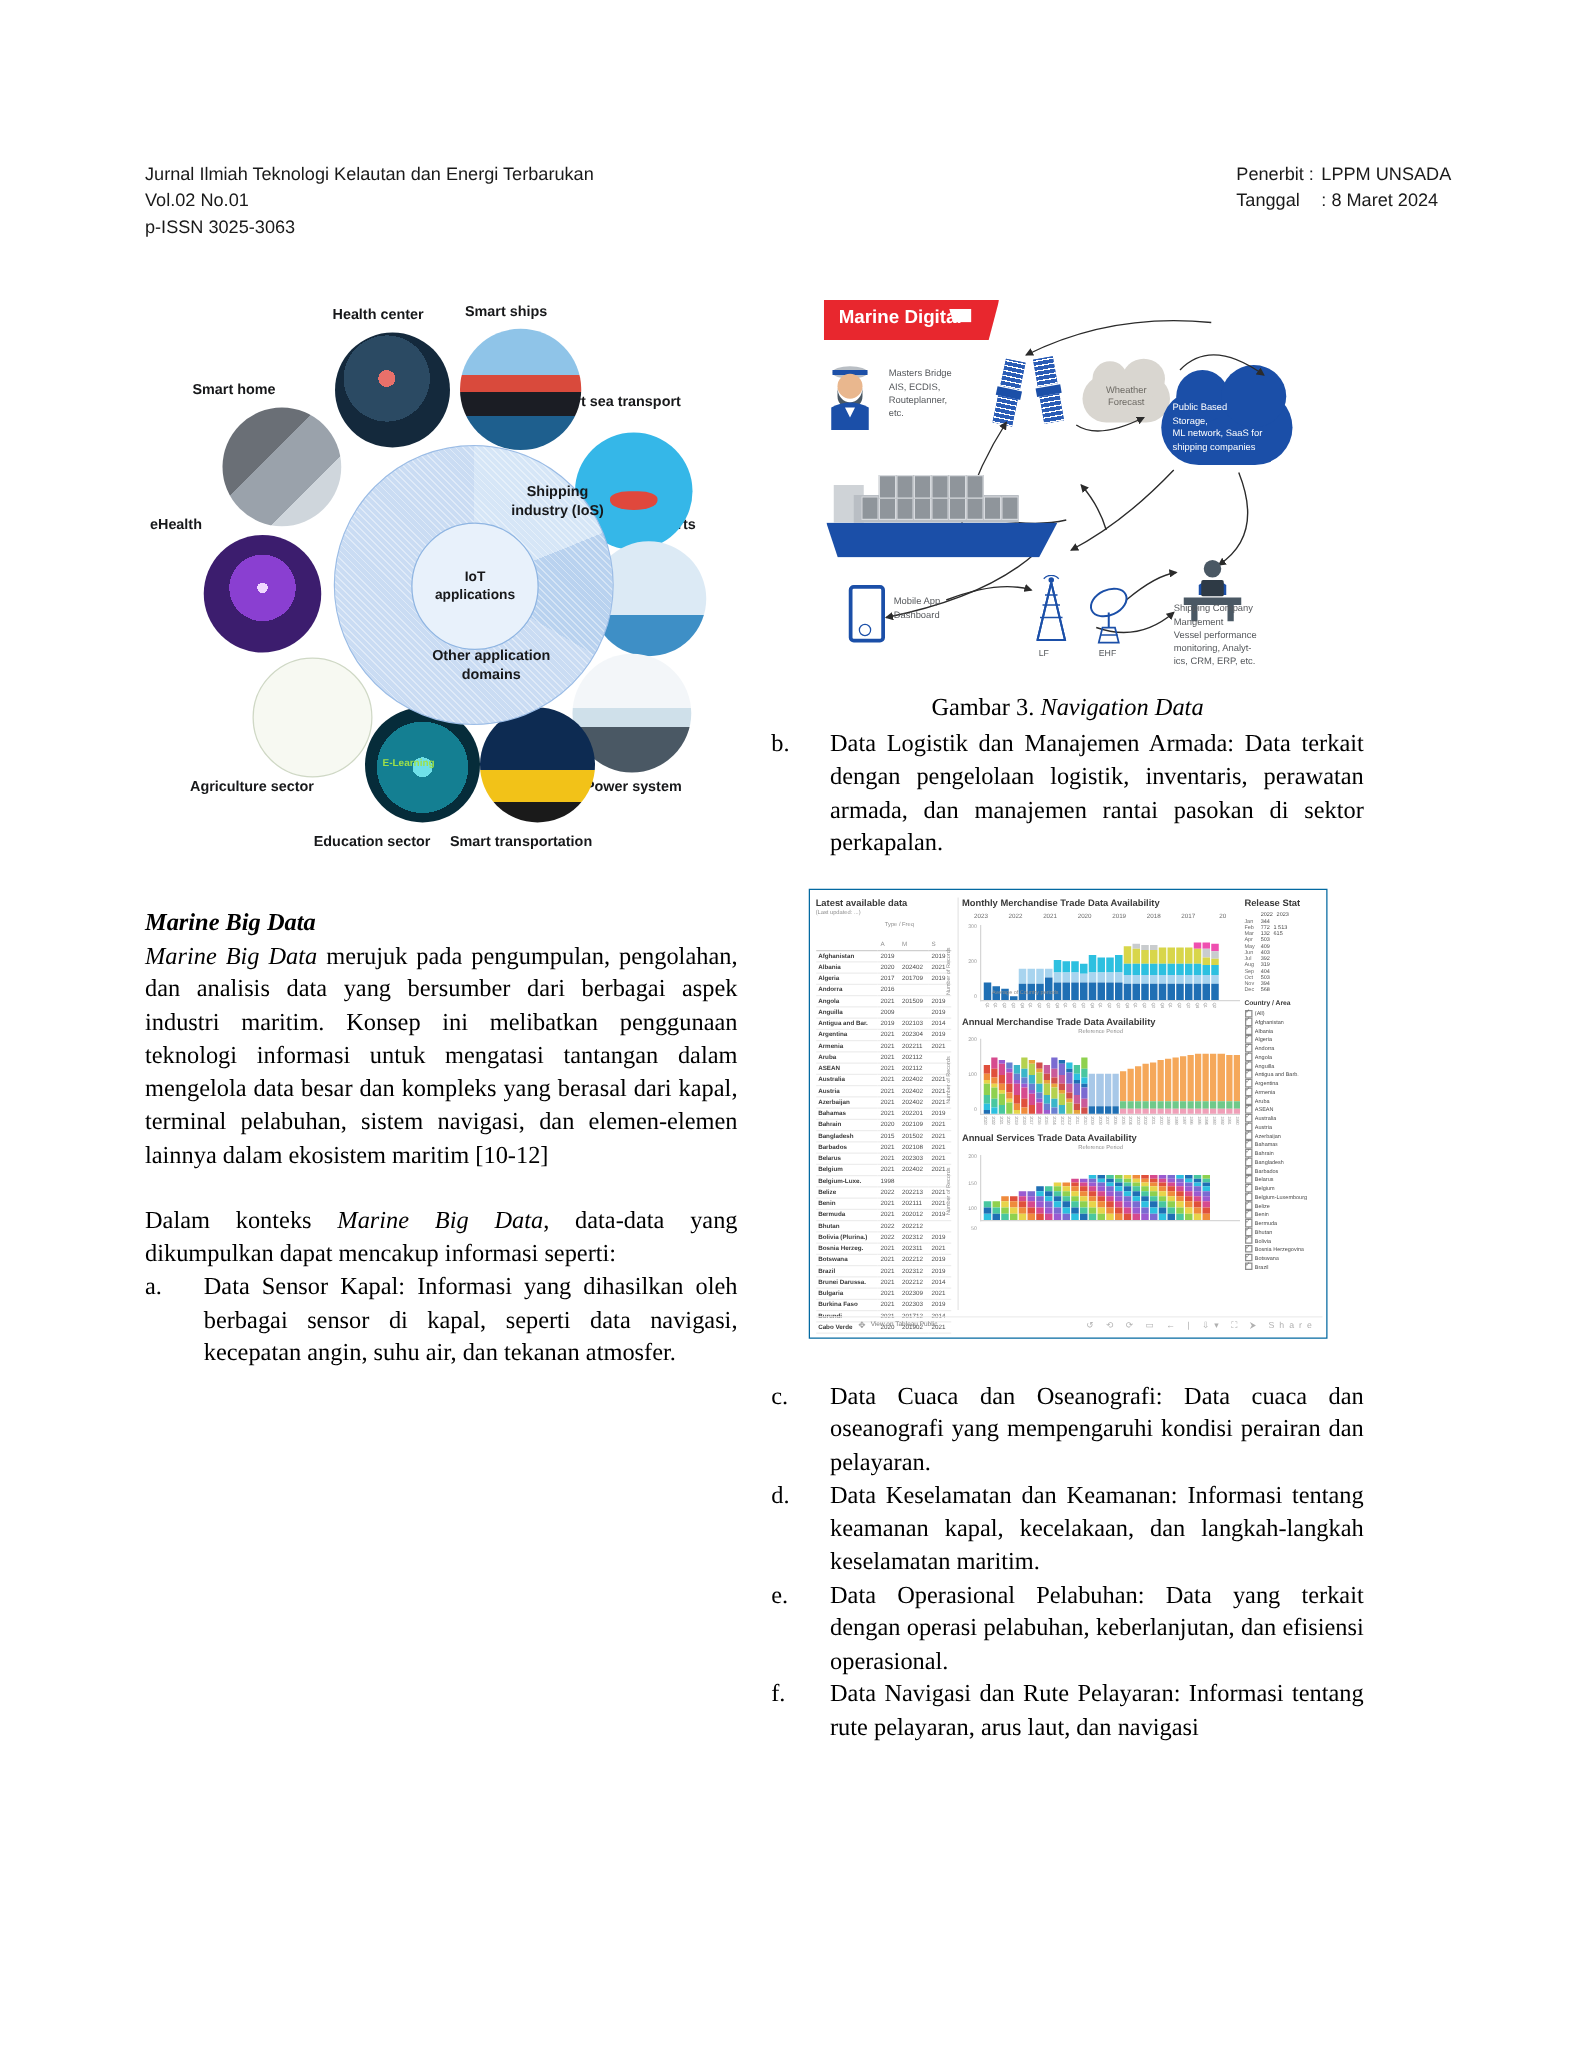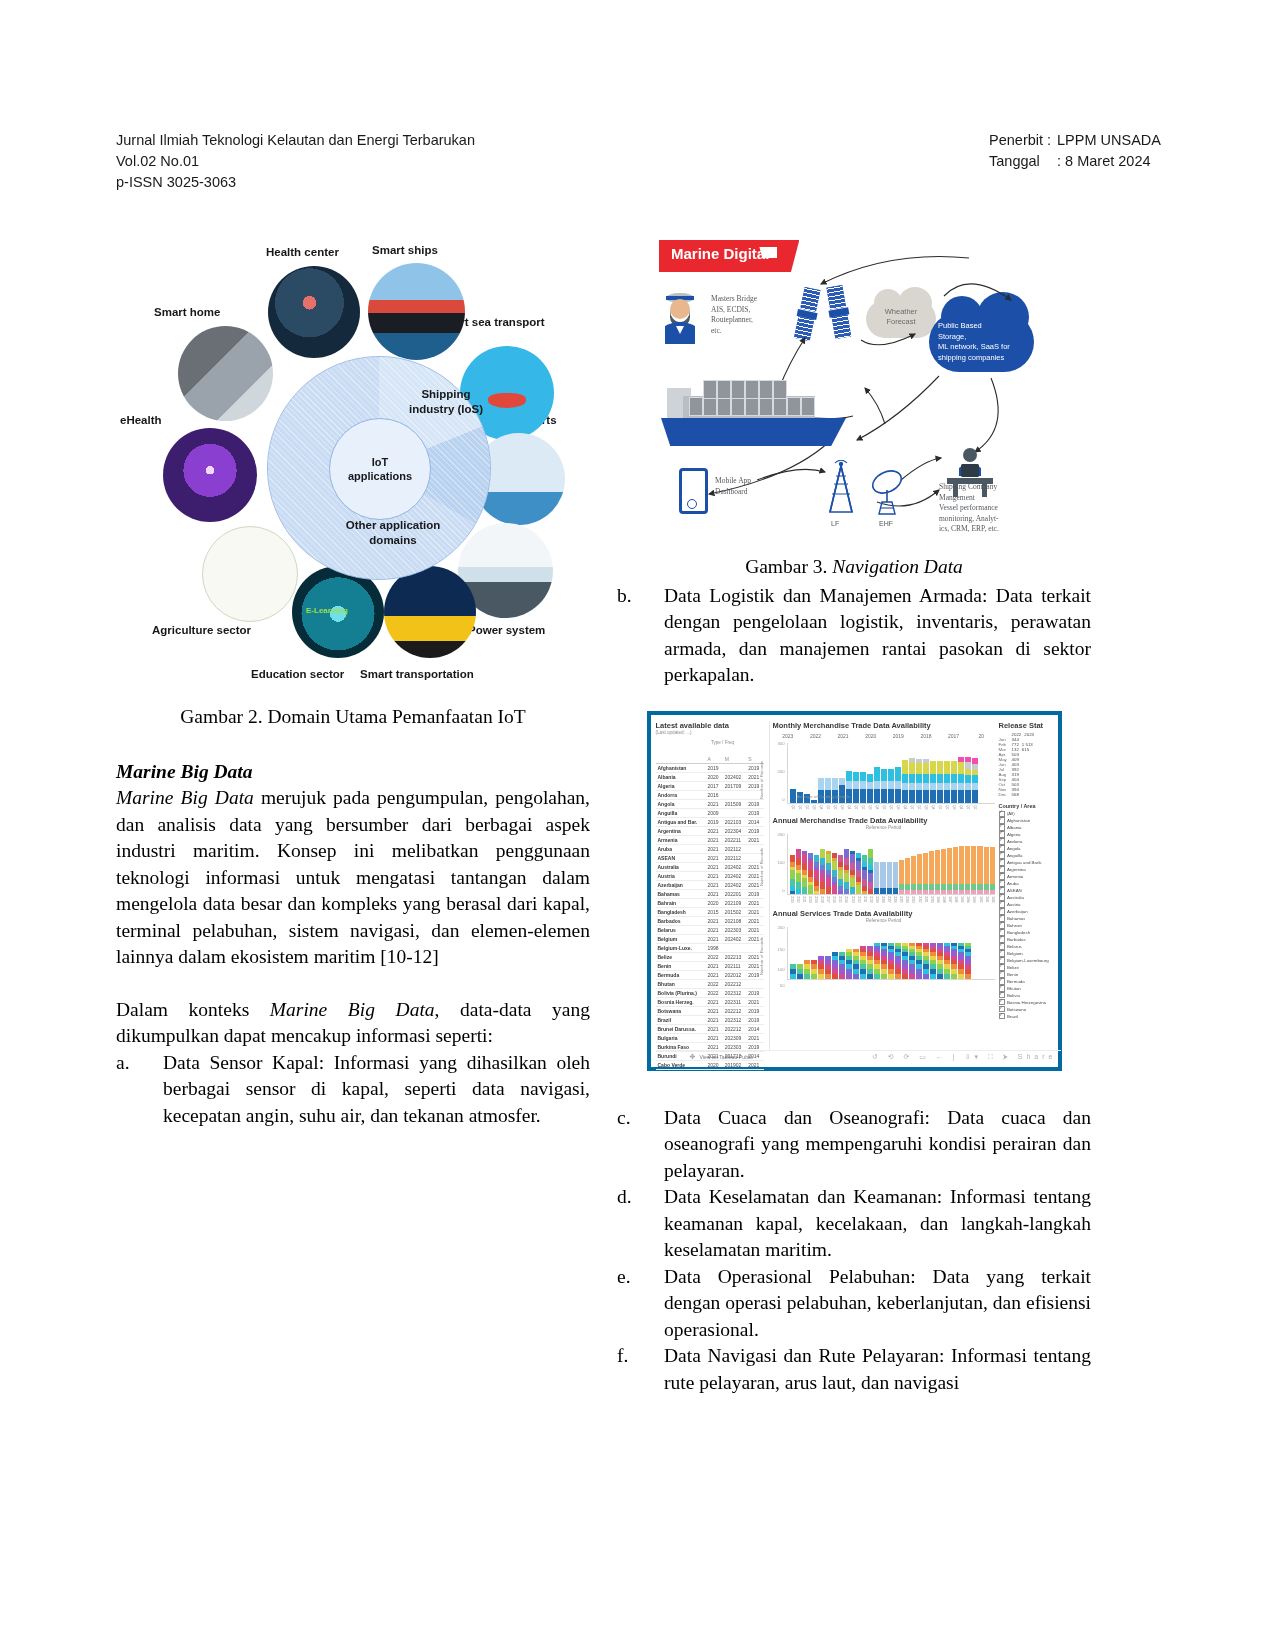--- a/index.html
+++ b/index.html
@@ -126,21 +126,21 @@
     position:absolute; left:20px; top:12px; height:26px; padding:3px 30px 3px 12px;
     background:#e8272e; color:#fff; font-family:"Liberation Sans", sans-serif;
     font-weight:bold; font-size:15px; line-height:22px;
     clip-path:polygon(0 0, 100% 0, 94% 100%, 0% 100%);
   }
   .md-logo .flagmark {
     position:absolute; right:22px; top:7px; width:18px; height:11px; background:#fff;
     clip-path:polygon(0 0, 100% 0, 100% 100%, 18% 100%);
   }
   .f3txt {
-    position:absolute; font-family:Liberation Serif, serif;
+    position:absolute; font-family:Liberation Sans, sans-serif;
     font-size:7.5px; line-height:10.5px; color:#55585c;
   }
   .f3cap { position:absolute; font-family:"Liberation Sans", sans-serif;
            font-size:7px; color:#55585c; }
   .cloud-blue {
     position:absolute; left:290px; top:84px; width:105px; height:60px;
     background:#1b4fa8; border-radius:34px;
     font-family:"Liberation Sans", sans-serif; font-size:7.5px; line-height:10.5px;
     color:#fff; padding:9px 8px 0 9px; box-sizing:border-box;
   }
@@ -171,21 +171,21 @@
   .ship3 .tower { position:absolute; left:6px; bottom:28px; width:24px; height:30px; background:#cfd3d7; }
   .phone3 { position:absolute; left:40px; top:240px; width:23px; height:40px;
             border:3px solid #1b4fa8; border-radius:4px; background:#fff; }
   .tower3 { position:absolute; left:185px; top:232px; width:34px; height:56px; }
   .dish3  { position:absolute; left:228px; top:238px; width:40px; height:50px; }
   .desk3  { position:absolute; left:300px; top:218px; width:62px; height:52px; }
   .capt3  { position:absolute; left:22px; top:62px; width:38px; height:54px; }
 
   
   .fig4 { position:relative; width:415px; height:360px; margin:0 auto;
-          border:4px solid #0369a1; background:#fff; box-sizing:border-box; }
+          border:1px solid #0369a1; background:#fff; box-sizing:border-box; }
   .f4-title { font-family:"Liberation Sans", sans-serif; font-size:7.5px;
               font-weight:bold; color:#3a3a3a; }
   .f4-sub   { font-family:"Liberation Sans", sans-serif; font-size:4.6px; color:#8d8d8d; }
   .f4-left  { position:absolute; left:5px; top:6px; width:113px; height:330px;
               border-right:1px solid #e6e6e6; }
   .f4-tbl   { width:108px; border-collapse:collapse; margin-top:10px; }
   .f4-tbl th, .f4-tbl td {
      font-family:"Liberation Sans", sans-serif; font-size:5px; color:#4a4a4a;
      padding:1px 2px; border-bottom:1px solid #ededed; text-align:left; white-space:nowrap;
   }
@@ -284,21 +284,20 @@
         </div>
         <div class="inner-circle">
           <span>
             <span>IoT</span><br>
             <span>applications</span>
           </span>
         </div>
       </div>
     </div>
 
-    <div class="caption">Gambar 2. Domain Utama Pemanfaatan IoT</div>
 
     <h3 class="subhead" style="margin-top:28px;">Marine Big Data</h3>
 
     <p class="body"><span class="ital">Marine Big Data</span><span> merujuk pada pengumpulan, pengolahan, dan analisis data yang bersumber dari berbagai aspek industri maritim. Konsep ini melibatkan penggunaan teknologi informasi untuk mengatasi tantangan dalam mengelola data besar dan kompleks yang berasal dari kapal, terminal pelabuhan, sistem navigasi, dan elemen-elemen lainnya dalam ekosistem maritim [10-12]</span></p>
 
     <p class="body space-before"><span>Dalam konteks </span><span class="ital">Marine Big Data</span><span>, data-data yang dikumpulkan dapat mencakup informasi seperti:</span></p>
 
     <div class="listitem">
       <div class="marker">a.</div>
       <div class="txt">Data Sensor Kapal: Informasi yang dihasilkan oleh berbagai sensor di kapal, seperti data navigasi, kecepatan angin, suhu air, dan tekanan atmosfer.</div>

